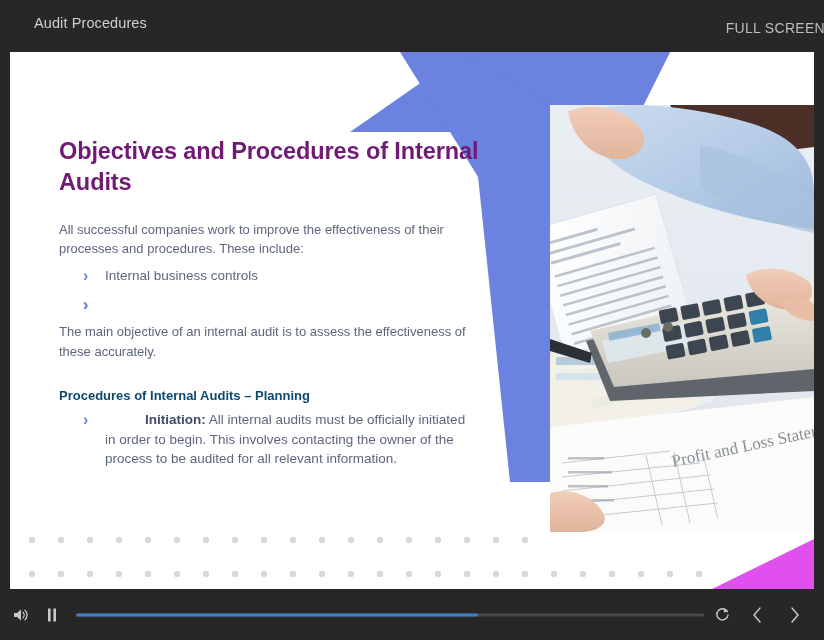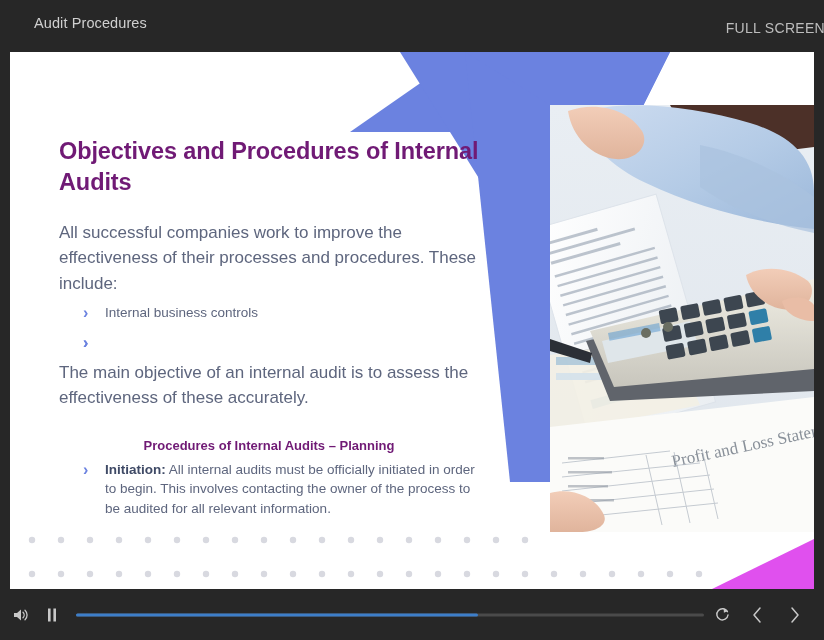--- a/index.html
+++ b/index.html
@@ -96,21 +96,21 @@
   }
   .slide-title {
     font-size: 23.5px;
     font-weight: bold;
     color: #701a75;
     line-height: 1.33;
     letter-spacing: -0.1px;
     margin: 0 0 21px 0;
   }
   .para {
-    font-size: 17px;
+    font-size: 13px;
     color: #5e667e;
     line-height: 1.50;
     margin: 0;
   }
   .para-spacer { height: 27px; }
   .bullets {
     margin: 7px 0 0 0;
     padding: 0;
     list-style: none;
   }
@@ -126,25 +126,24 @@
     position: absolute;
     left: 24px;
     top: -2px;
     font-size: 16px;
     font-weight: bold;
     color: #6b82e0;
   }
   .subhead {
     font-size: 13px;
     font-weight: bold;
-    color: #701a75;
+    color: #0c4a6e;
     margin: 0 0 4px 0;
-    text-align: center;
-  }
-  .bullet b { color: #3f4a66; }
+  }
+  .bullet b { color: #3f4a66; margin-left: 40px; }
 
   
   .controls {
     position: absolute;
     left: 0; top: 589px;
     width: 824px;
     height: 51px;
     background: #272727;
   }
   .ctl {

